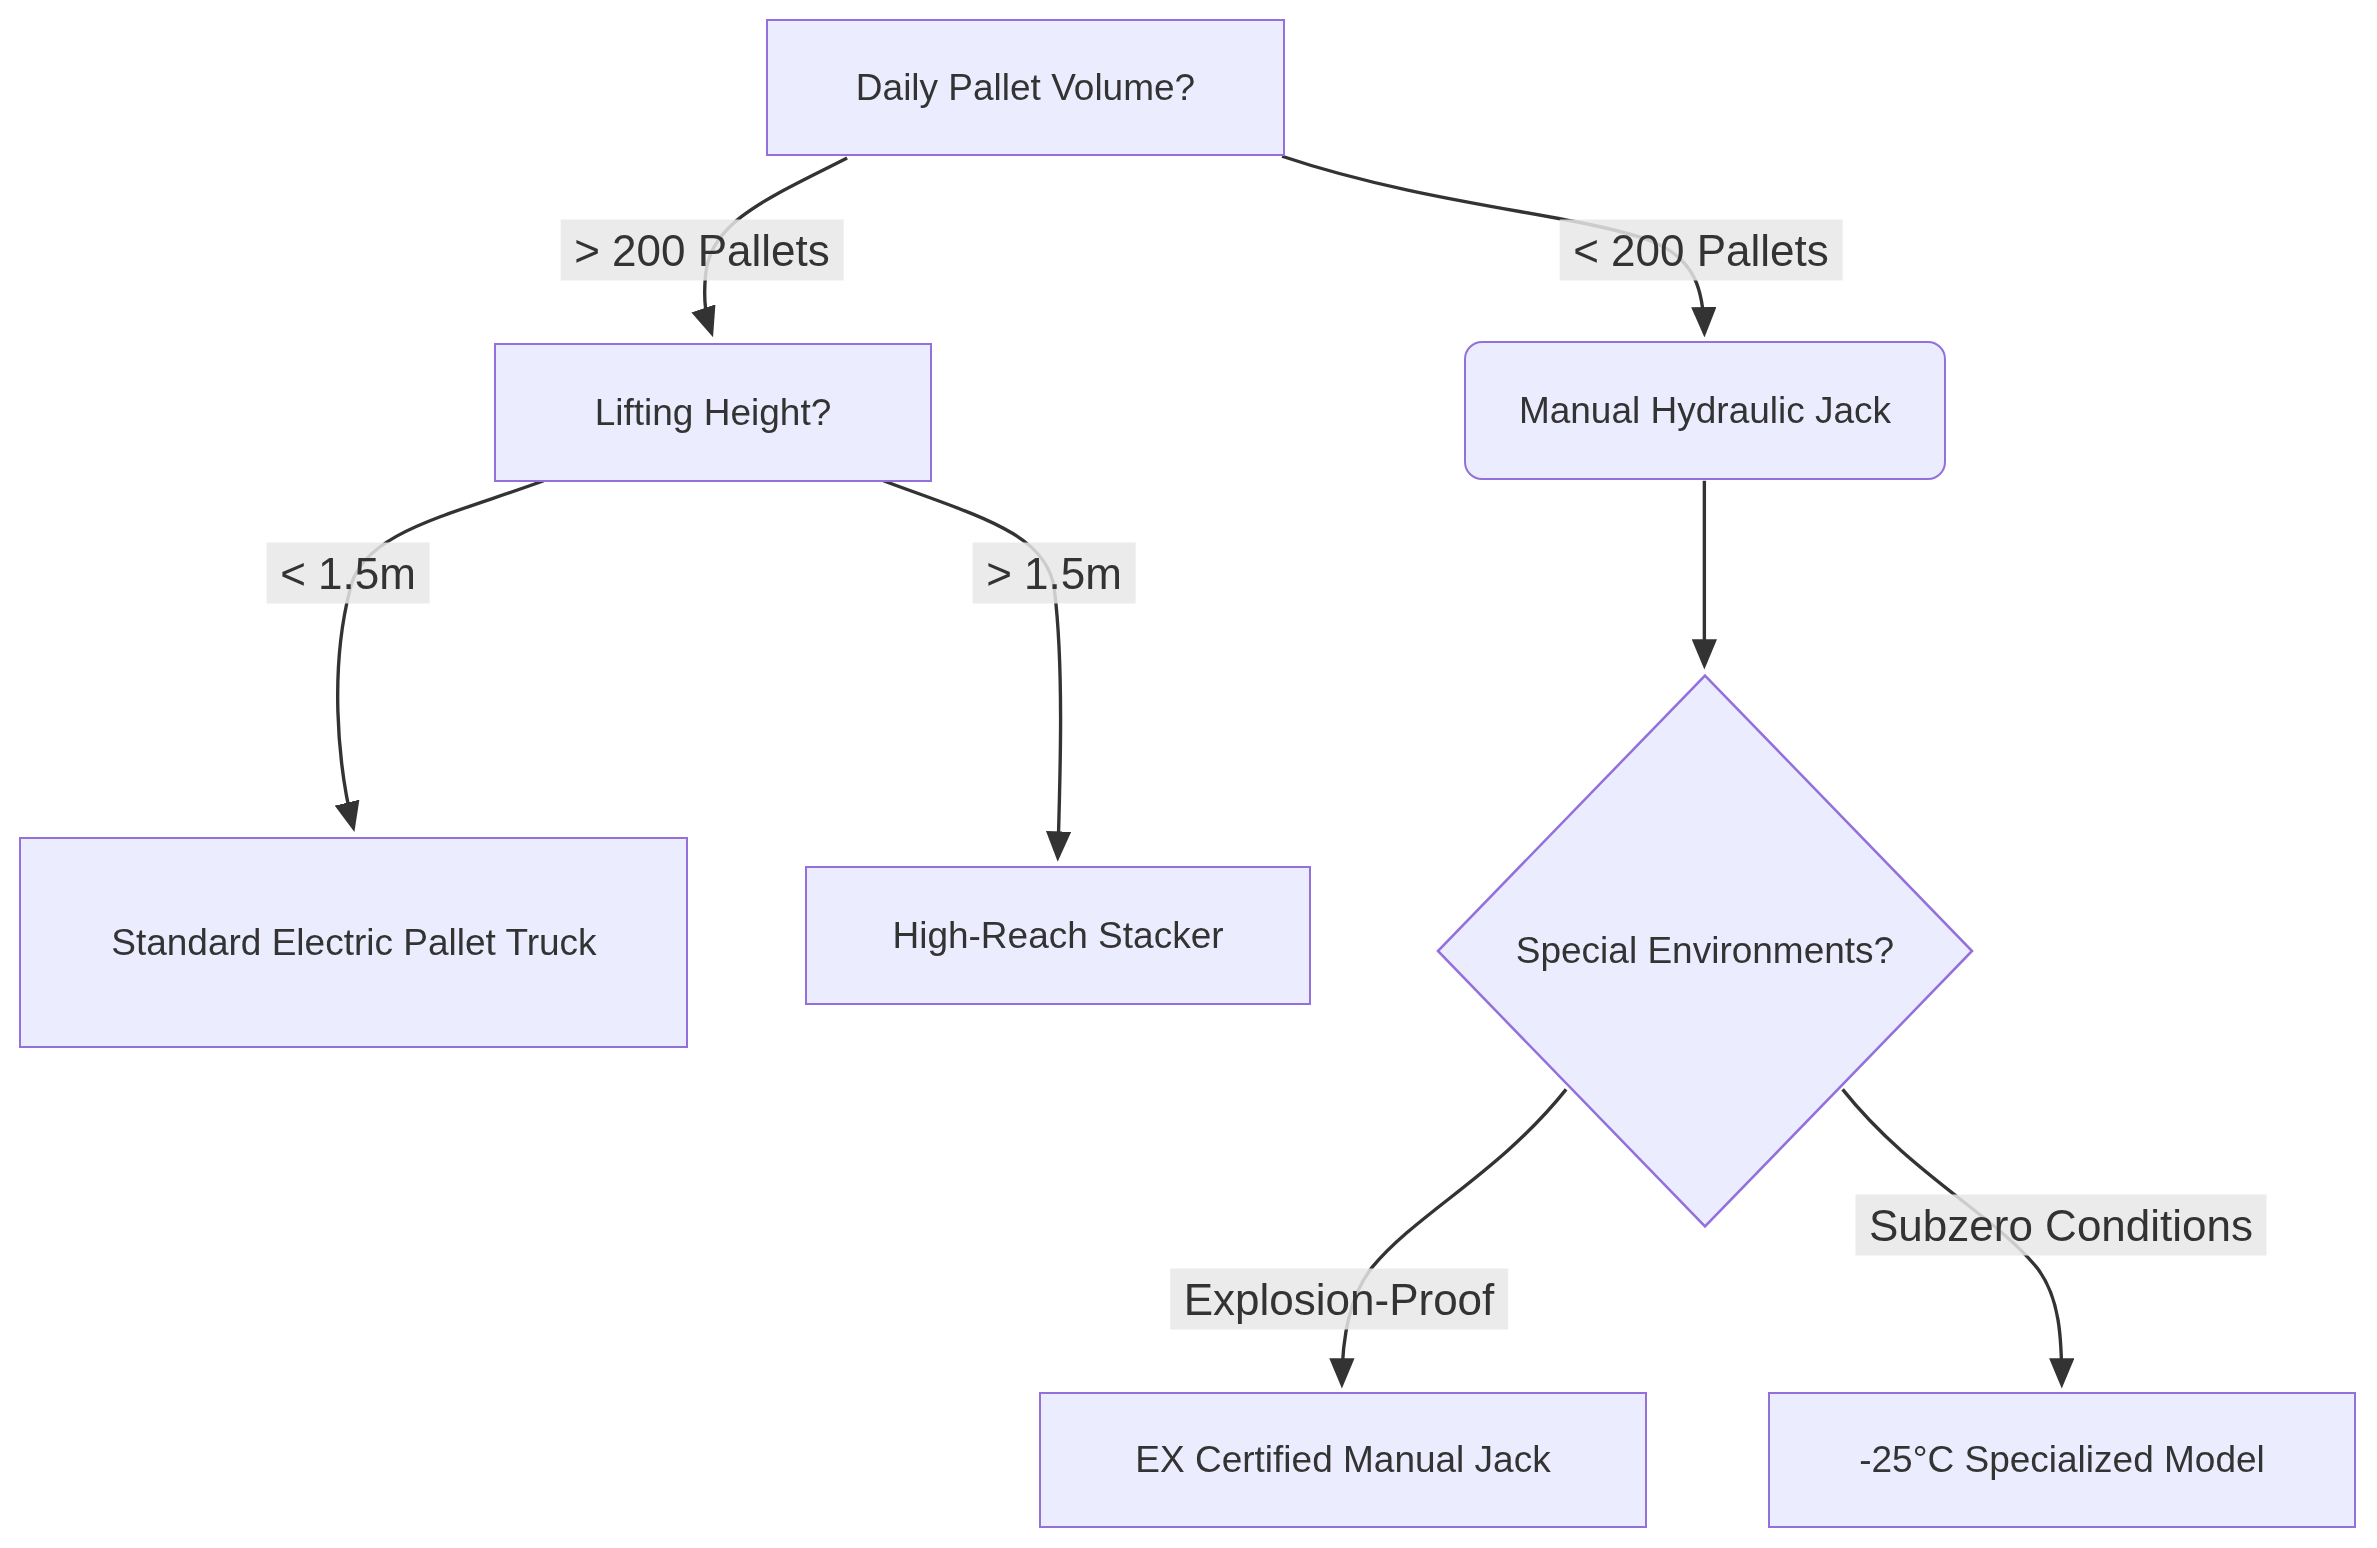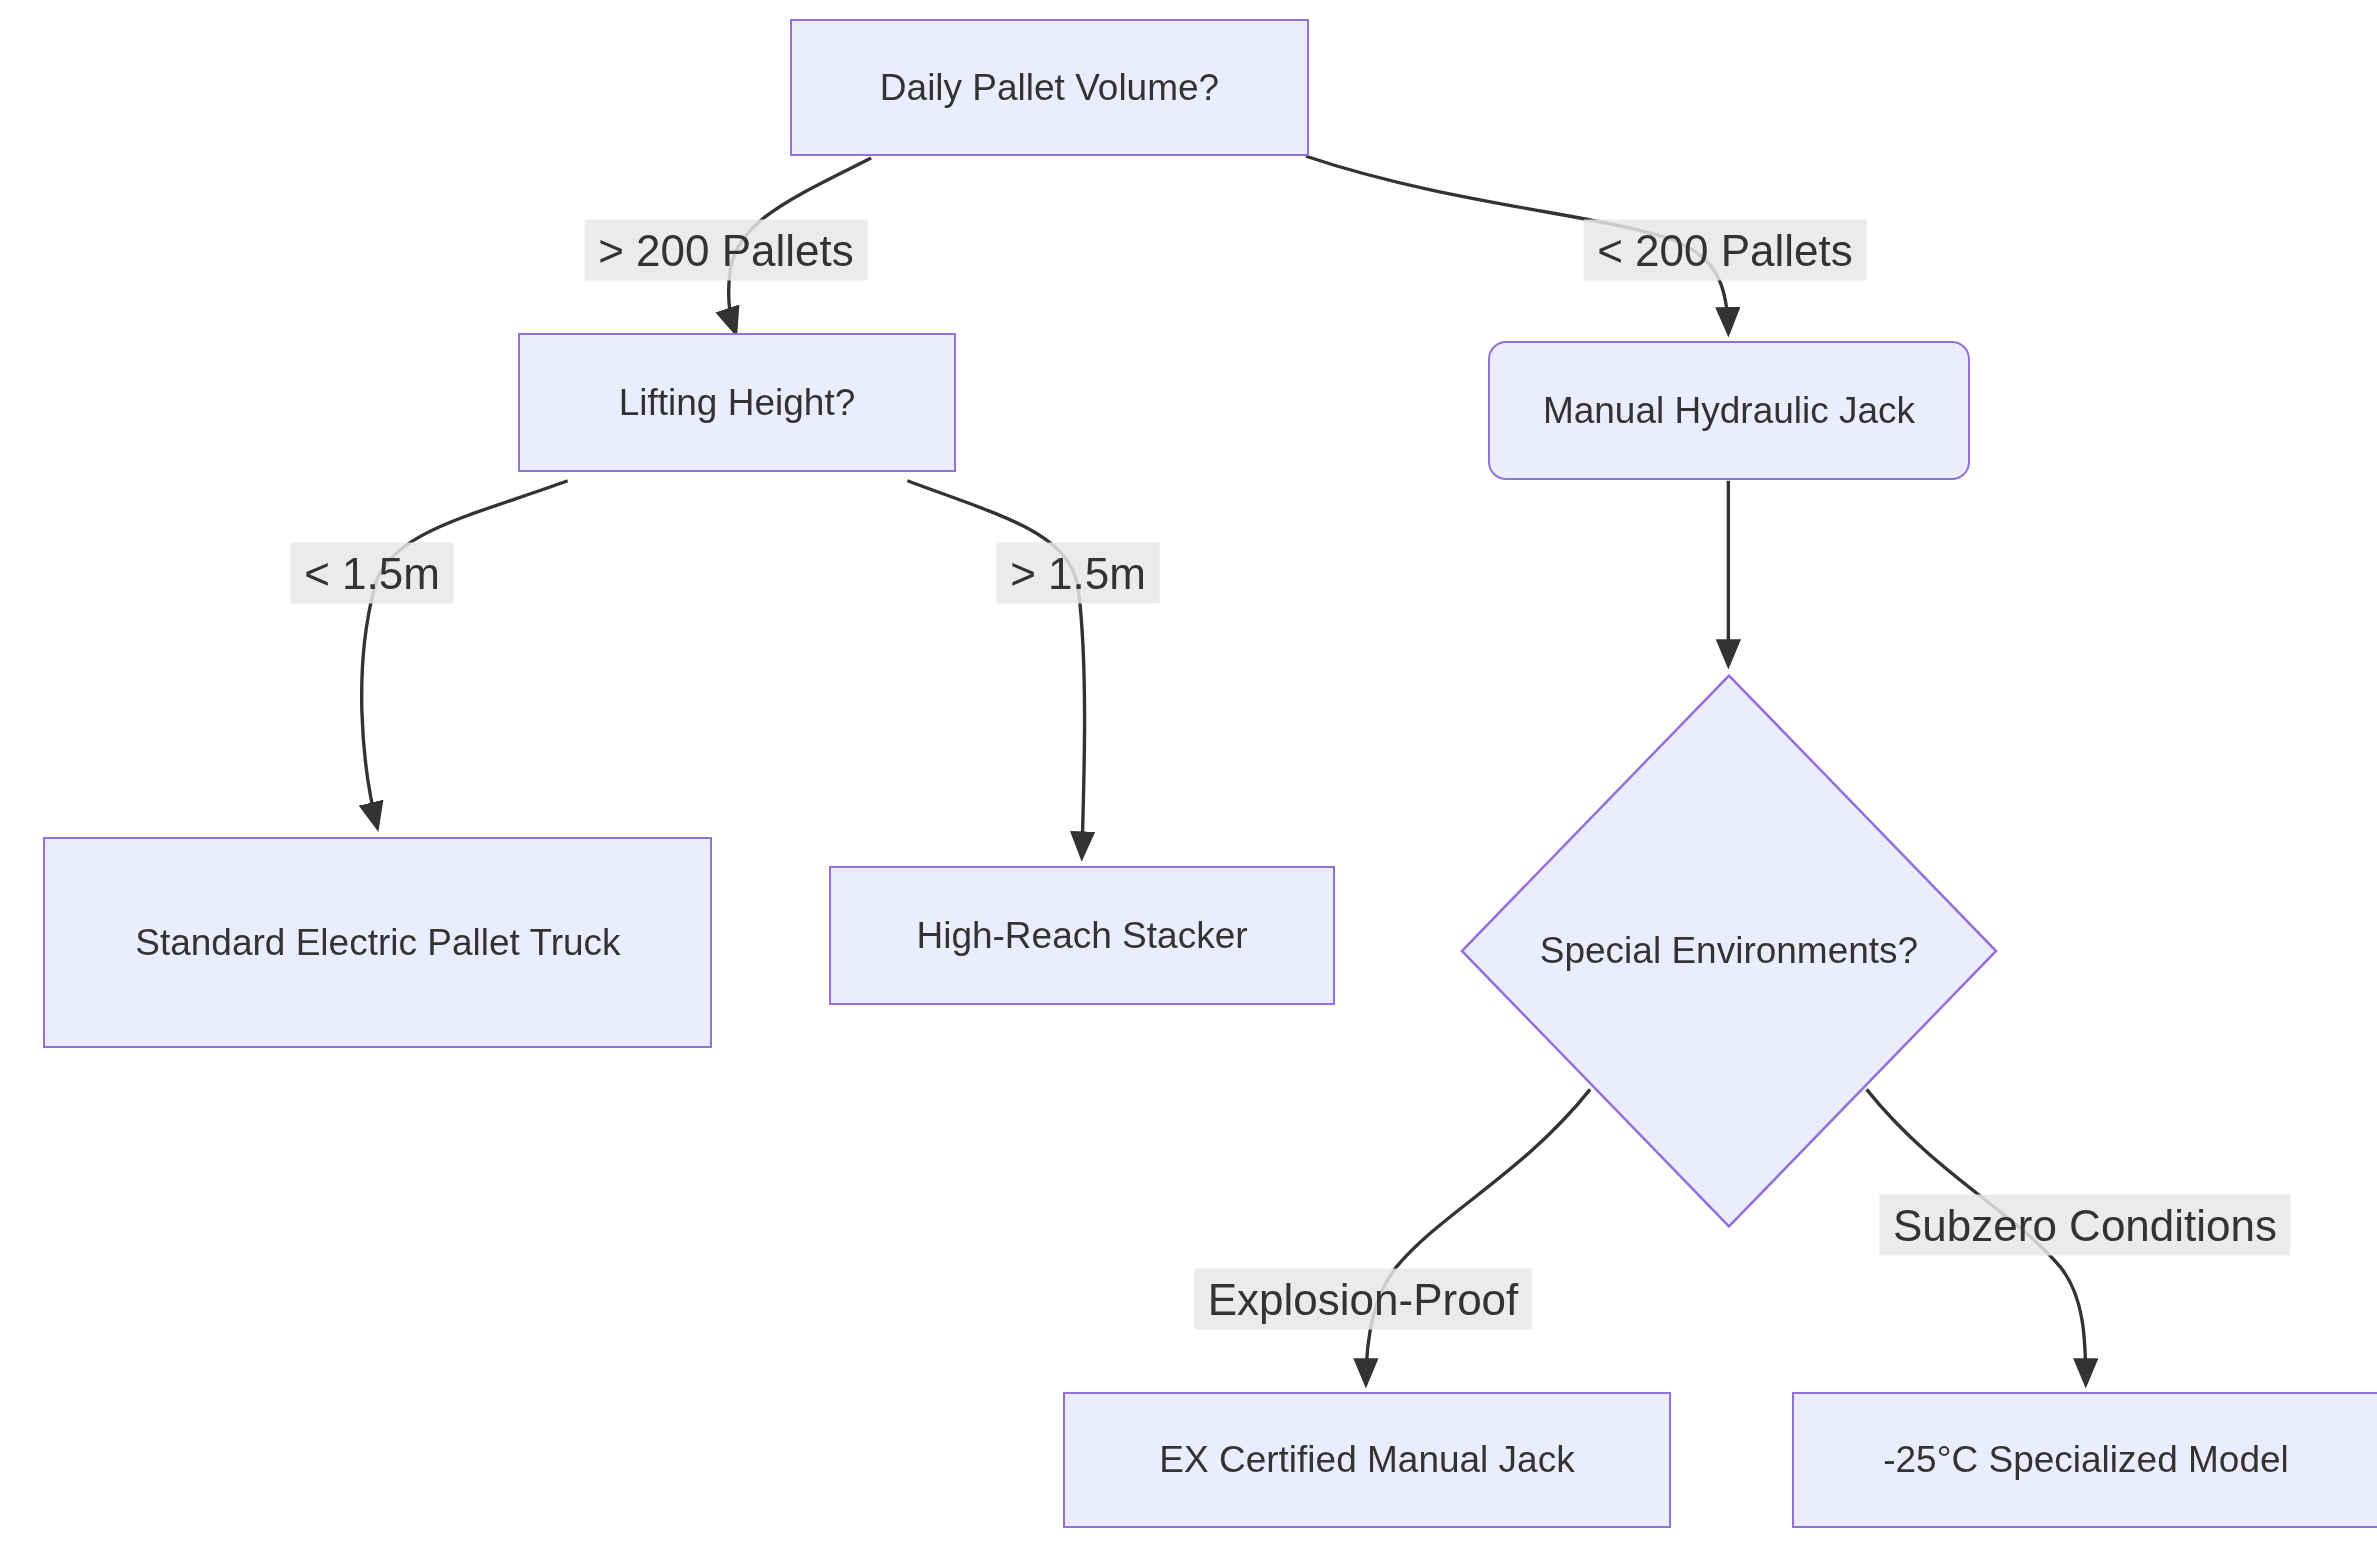--- a/index.html
+++ b/index.html
@@ -10,21 +10,21 @@
     --edge-label-text:#333333;
     --background:#ffffff;
   }
   html,body{margin:0;padding:0;}
   body{
     width:2377px;height:1549px;
     background:var(--background);
     font-family:"Liberation Sans","DejaVu Sans",sans-serif;
     overflow:hidden;
   }
-  .canvas{position:relative;width:2259px;height:1549px;margin-left:24px;}
+  .canvas{position:relative;width:2259px;height:1549px;}
   svg.edges{position:absolute;left:0;top:0;}
   .edge{fill:none;stroke:var(--edge-line);stroke-width:4px;}
   .arrowhead{fill:var(--edge-line);}
   .node{
     position:absolute;
     display:flex;align-items:center;justify-content:center;
     background:var(--node-fill);
     border:2.5px solid var(--node-border);
     box-sizing:border-box;
     color:var(--node-text);
@@ -64,21 +64,21 @@
     <path class="edge" d="M 1048 570 C 1160 612 1243 632 1251 700 C 1262 790 1258 915 1255 1016" marker-end="url(#arrow)"></path>
     <path class="edge" d="M 2022 570 L 2022 788" marker-end="url(#arrow)"></path>
     <path class="edge" d="M 1858 1292 C 1778 1392 1682 1438 1628 1503 C 1600 1538 1592 1588 1592 1641" marker-end="url(#arrow)"></path>
     <path class="edge" d="M 2186 1292 C 2266 1392 2362 1438 2416 1503 C 2444 1538 2446 1588 2446 1641" marker-end="url(#arrow)"></path>
   </svg>
 
   <div class="node rect" style="left:766px;top:19.4px;width:519px;height:137px">
     <span class="node-label">Daily Pallet Volume?</span>
   </div>
 
-  <div class="node rect" style="left:494px;top:333px;width:438px;height:139px">
+  <div class="node rect" style="left:494px;top:343px;width:438px;height:139px">
     <span class="node-label">Lifting Height?</span>
   </div>
 
   <div class="node rounded" style="left:1464px;top:341px;width:482px;height:139px">
     <span class="node-label">Manual Hydraulic Jack</span>
   </div>
 
   <div class="node rect" style="left:805px;top:866px;width:506px;height:139px">
     <span class="node-label">High-Reach Stacker</span>
   </div>

